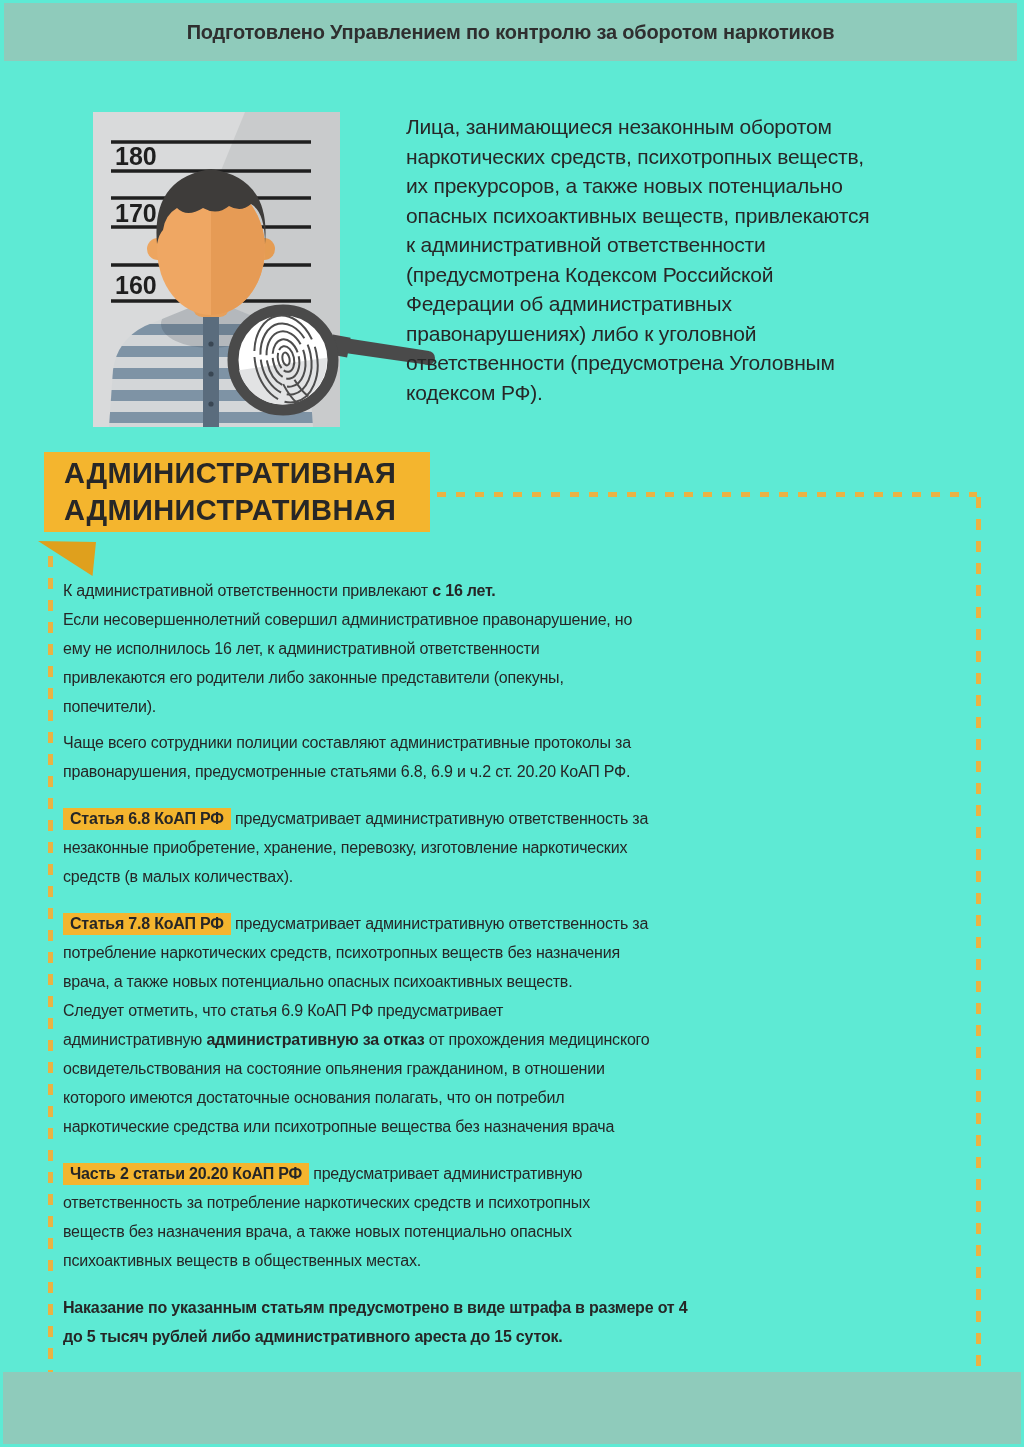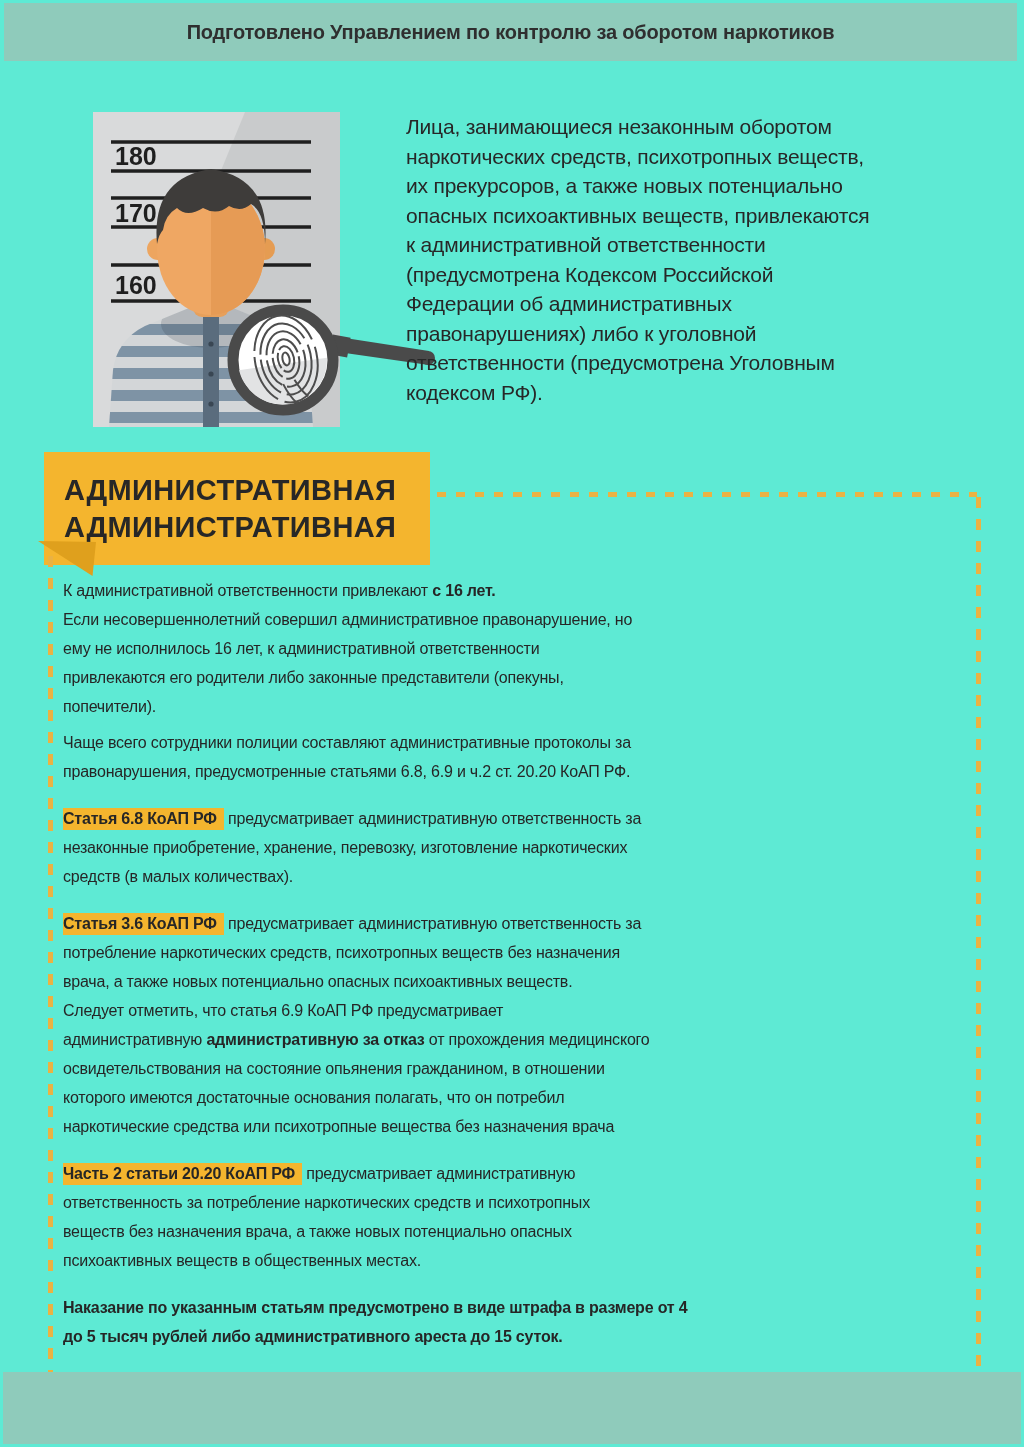--- a/index.html
+++ b/index.html
@@ -9,39 +9,39 @@
   .teal-bar{position:absolute;background:#8fcbbb;}
   #top-bar{left:4px;top:3px;width:1013px;height:58px;display:flex;align-items:center;justify-content:center;}
   #top-bar .bar-text{font-size:20px;font-weight:700;color:#2f2f2f;letter-spacing:-0.2px;}
   #bottom-bar{left:3px;top:1372px;width:1018px;height:72px;}
   
   #intro{position:absolute;left:406px;top:112px;width:575px;font-size:21px;line-height:29.5px;
          white-space:pre-line;color:#272727;letter-spacing:-0.2px;}
   
   #mugshot{position:absolute;left:93px;top:112px;}
   
-  #title-block{position:absolute;left:44px;top:452px;width:386px;height:113px;background:#f4b52e;
+  #title-block{position:absolute;left:44px;top:452px;width:386px;height:80px;background:#f4b52e;
                display:flex;flex-direction:column;justify-content:center;padding-left:20px;box-sizing:border-box;}
   #title-block .tl{font-size:29px;font-weight:800;line-height:37px;color:#272727;letter-spacing:0.4px;}
   #title-fold{position:absolute;left:38px;top:541px;width:58px;height:35px;background:#dfa01d;
               clip-path:polygon(0 0,100% 3%,94% 100%);}
   
   .dash-h{position:absolute;height:5px;background:repeating-linear-gradient(90deg,#eab243 0 9px,rgba(0,0,0,0) 9px 19px);}
   .dash-v{position:absolute;width:5px;background:repeating-linear-gradient(180deg,#eab243 0 11px,rgba(0,0,0,0) 11px 22px);}
   #dash-top{left:437px;top:492px;width:540px;}
   #dash-right{left:976px;top:497px;height:875px;}
   #dash-left{left:48px;top:556px;height:816px;}
   
   #body-text{position:absolute;left:63px;top:576px;width:915px;font-size:16px;line-height:29px;
              letter-spacing:-0.2px;color:#262626;}
   .para{margin:0;white-space:pre-line;}
   .para + .para{margin-top:18px;}
   .para:nth-child(2){margin-top:7px;}
   .seg-bold{font-weight:700;}
-  .seg-highlight{background:#f4b52e;font-weight:700;padding:2px 7px 3px 0;white-space:nowrap;}
+  .seg-highlight{background:#f4b52e;font-weight:700;padding:2px 7px 3px 7px;white-space:nowrap;}
 </style>
 </head>
 <body>
 
 <div id="page">
 
   <div id="top-bar" class="teal-bar">
     <span class="bar-text">Подготовлено Управлением по контролю за оборотом наркотиков</span>
   </div>
 
@@ -137,21 +137,21 @@
       <p class="para"><span class="seg-normal">К административной ответственности привлекают </span><span class="seg-bold">с 16 лет.</span><span class="seg-normal">
 Если несовершеннолетний совершил административное правонарушение, но
 ему не исполнилось 16 лет, к административной ответственности
 привлекаются его родители либо законные представители (опекуны,
 попечители).</span></p>
       <p class="para"><span class="seg-normal">Чаще всего сотрудники полиции составляют административные протоколы за
 правонарушения, предусмотренные статьями 6.8, 6.9 и ч.2 ст. 20.20 КоАП РФ.</span></p>
       <p class="para"><span class="seg-highlight">Статья 6.8 КоАП РФ</span><span class="seg-normal"> предусматривает административную ответственность за
 незаконные приобретение, хранение, перевозку, изготовление наркотических
 средств (в малых количествах).</span></p>
-      <p class="para"><span class="seg-highlight">Статья 3.6 КоАП РФ</span><span class="seg-normal"> предусматривает административную ответственность за
+      <p class="para"><span class="seg-highlight">Статья 7.8 КоАП РФ</span><span class="seg-normal"> предусматривает административную ответственность за
 потребление наркотических средств, психотропных веществ без назначения
 врача, а также новых потенциально опасных психоактивных веществ.
 Следует отметить, что статья 6.9 КоАП РФ предусматривает
 административную </span><span class="seg-bold">административную за отказ</span><span class="seg-normal"> от прохождения медицинского
 освидетельствования на состояние опьянения гражданином, в отношении
 которого имеются достаточные основания полагать, что он потребил
 наркотические средства или психотропные вещества без назначения врача</span></p>
       <p class="para"><span class="seg-highlight">Часть 2 статьи 20.20 КоАП РФ</span><span class="seg-normal"> предусматривает административную
 ответственность за потребление наркотических средств и психотропных
 веществ без назначения врача, а также новых потенциально опасных

